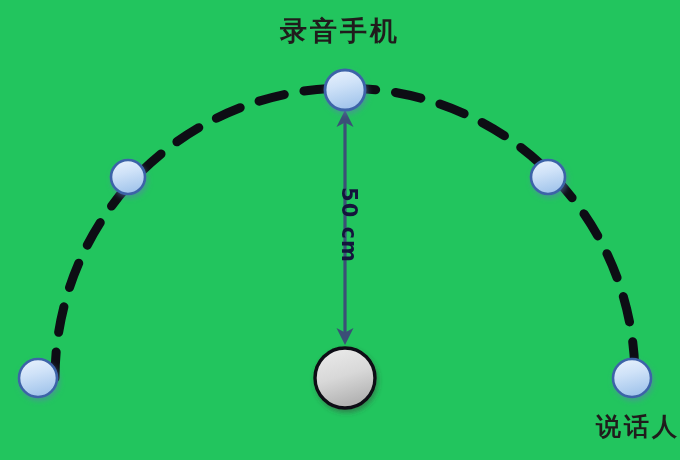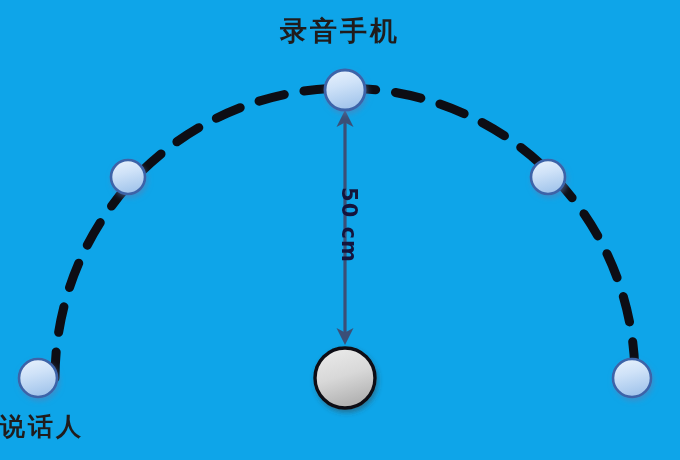--- a/index.html
+++ b/index.html
@@ -4,21 +4,21 @@
 <style>
   html, body {
     margin: 0;
     padding: 0;
     background: #ffffff;
   }
   #stage {
     position: relative;
     width: 680px;
     height: 460px;
-    background: #0ea5e9;
+    background: #22c55e;
     overflow: hidden;
     font-family: "DejaVu Sans", "Liberation Sans", sans-serif;
   }
   #scene {
     position: absolute;
     left: 0;
     top: 0;
     width: 680px;
     height: 460px;
   }
@@ -34,21 +34,21 @@
     letter-spacing: 3px;
     line-height: 34px;
     white-space: nowrap;
     user-select: none;
   }
   .speaker-label {
     position: absolute;
     left: 0;
     top: 412px;
     width: 680px;
-    text-align: left;
+    text-align: right;
     font-size: 25px;
     font-weight: bold;
     color: #201c1c;
     letter-spacing: 3px;
     line-height: 30px;
     white-space: nowrap;
     user-select: none;
   }
   .dim-label {
     position: absolute;

